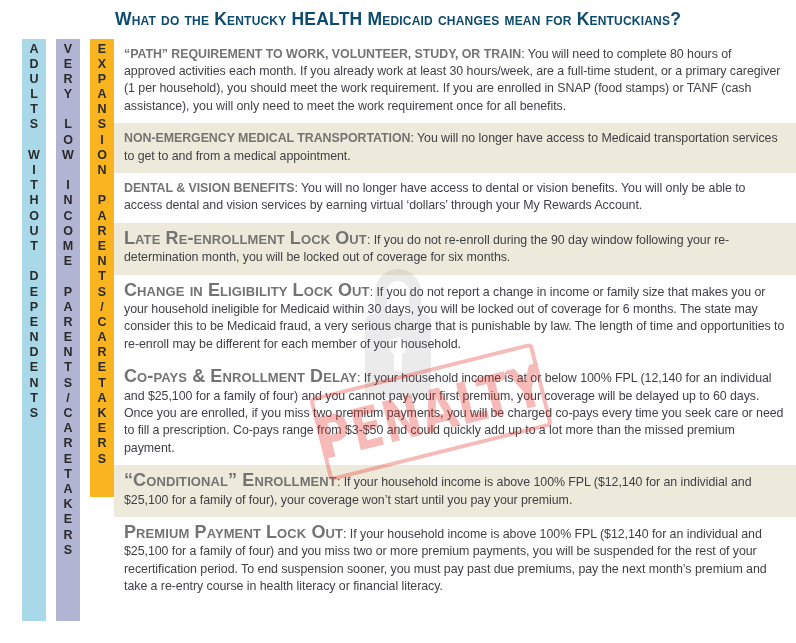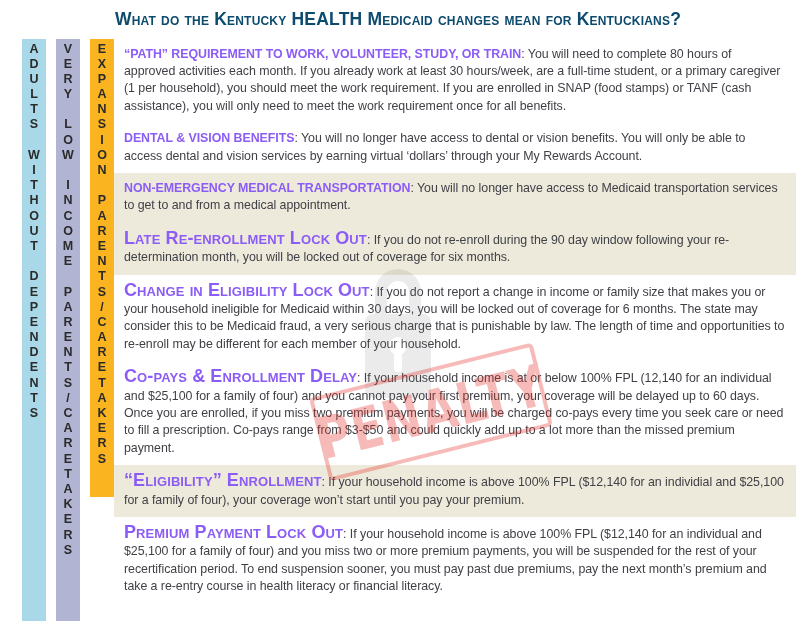--- a/index.html
+++ b/index.html
@@ -82,21 +82,21 @@
   .row.white { background: #ffffff; }
   .row p {
     margin: 0;
     font-size: 12.4px;
     line-height: 17.4px;
     color: #3f3f46;
     letter-spacing: -0.05px;
   }
   .row .hdr {
     font-weight: bold;
-    color: #8b5cf6;
+    color: #737373;
     text-align: right;
   }
   .row .hdr.smallcaps {
     font-variant: small-caps;
     font-size: 18px;
     letter-spacing: 0.1px;
   }
   .row .hdr.allcaps {
     font-size: 12.4px;
   }
@@ -242,37 +242,37 @@
       <span class="ltr">K</span>
       <span class="ltr">E</span>
       <span class="ltr">R</span>
       <span class="ltr">S</span>
     </div>
 
   <div id="rows">
       <div class="row white">
         <p><span class="hdr allcaps">“PATH” REQUIREMENT TO WORK, VOLUNTEER, STUDY, OR TRAIN</span><span>: You will need to complete 80 hours of approved activities each month. If you already work at least 30 hours/week, are a full-time student, or a primary caregiver (1 per household), you should meet the work requirement. If you are enrolled in SNAP (food stamps) or TANF (cash assistance), you will only need to meet the work requirement once for all benefits.</span></p>
       </div>
-      <div class="row white">
-        <p><span class="hdr allcaps">DENTAL &amp; VISION BENEFITS</span><span>: You will no longer have access to dental or vision benefits. You will only be able to access dental and vision services by earning virtual ‘dollars’ through your My Rewards Account.</span></p>
-      </div>
       <div class="row beige">
         <p><span class="hdr allcaps">NON-EMERGENCY MEDICAL TRANSPORTATION</span><span>: You will no longer have access to Medicaid transportation services to get to and from a medical appointment.</span></p>
       </div>
+      <div class="row white">
+        <p><span class="hdr allcaps">DENTAL &amp; VISION BENEFITS</span><span>: You will no longer have access to dental or vision benefits. You will only be able to access dental and vision services by earning virtual ‘dollars’ through your My Rewards Account.</span></p>
+      </div>
       <div class="row beige">
         <p><span class="hdr smallcaps">Late Re-enrollment Lock Out</span><span>: If you do not re-enroll during the 90 day window following your re-determination month, you will be locked out of coverage for six months.</span></p>
       </div>
       <div class="row white">
         <p><span class="hdr smallcaps">Change in Eligibility Lock Out</span><span>: If you do not report a change in income or family size that makes you or your household ineligible for Medicaid within 30 days, you will be locked out of coverage for 6 months. The state may consider this to be Medicaid fraud, a very serious charge that is punishable by law. The length of time and opportunities to re-enroll may be different for each member of your household.</span></p>
       </div>
       <div class="row white">
         <p><span class="hdr smallcaps">Co-pays &amp; Enrollment Delay</span><span>: If your household income is at or below 100% FPL (12,140 for an individual and $25,100 for a family of four) and you cannot pay your first premium, your coverage will be delayed up to 60 days. Once you are enrolled, if you miss two premium payments, you will be charged co-pays every time you seek care or need to fill a prescription. Co-pays range from $3-$50 and could quickly add up to a lot more than the missed premium payment.</span></p>
       </div>
       <div class="row beige">
-        <p><span class="hdr smallcaps">“Eligibility” Enrollment</span><span>: If your household income is above 100% FPL ($12,140 for an individial and $25,100 for a family of four), your coverage won’t start until you pay your premium.</span></p>
+        <p><span class="hdr smallcaps">“Conditional” Enrollment</span><span>: If your household income is above 100% FPL ($12,140 for an individial and $25,100 for a family of four), your coverage won’t start until you pay your premium.</span></p>
       </div>
       <div class="row white">
         <p><span class="hdr smallcaps">Premium Payment Lock Out</span><span>: If your household income is above 100% FPL ($12,140 for an individual and $25,100 for a family of four) and you miss two or more premium payments, you will be suspended for the rest of your recertification period. To end suspension sooner, you must pay past due premiums, pay the next month’s premium and take a re-entry course in health literacy or financial literacy.</span></p>
       </div>
     </div>
 
   <div id="watermarks">
     <div id="lock-watermark">
       <svg viewBox="0 0 86 200" width="86" height="200" xmlns="http://www.w3.org/2000/svg">
         <path d="M20 70 L20 48 A23 23 0 0 1 66 48 L66 70 L54 70 L54 48 A11 11 0 0 0 32 48 L32 70 Z" fill="#6d6d6d"></path>

